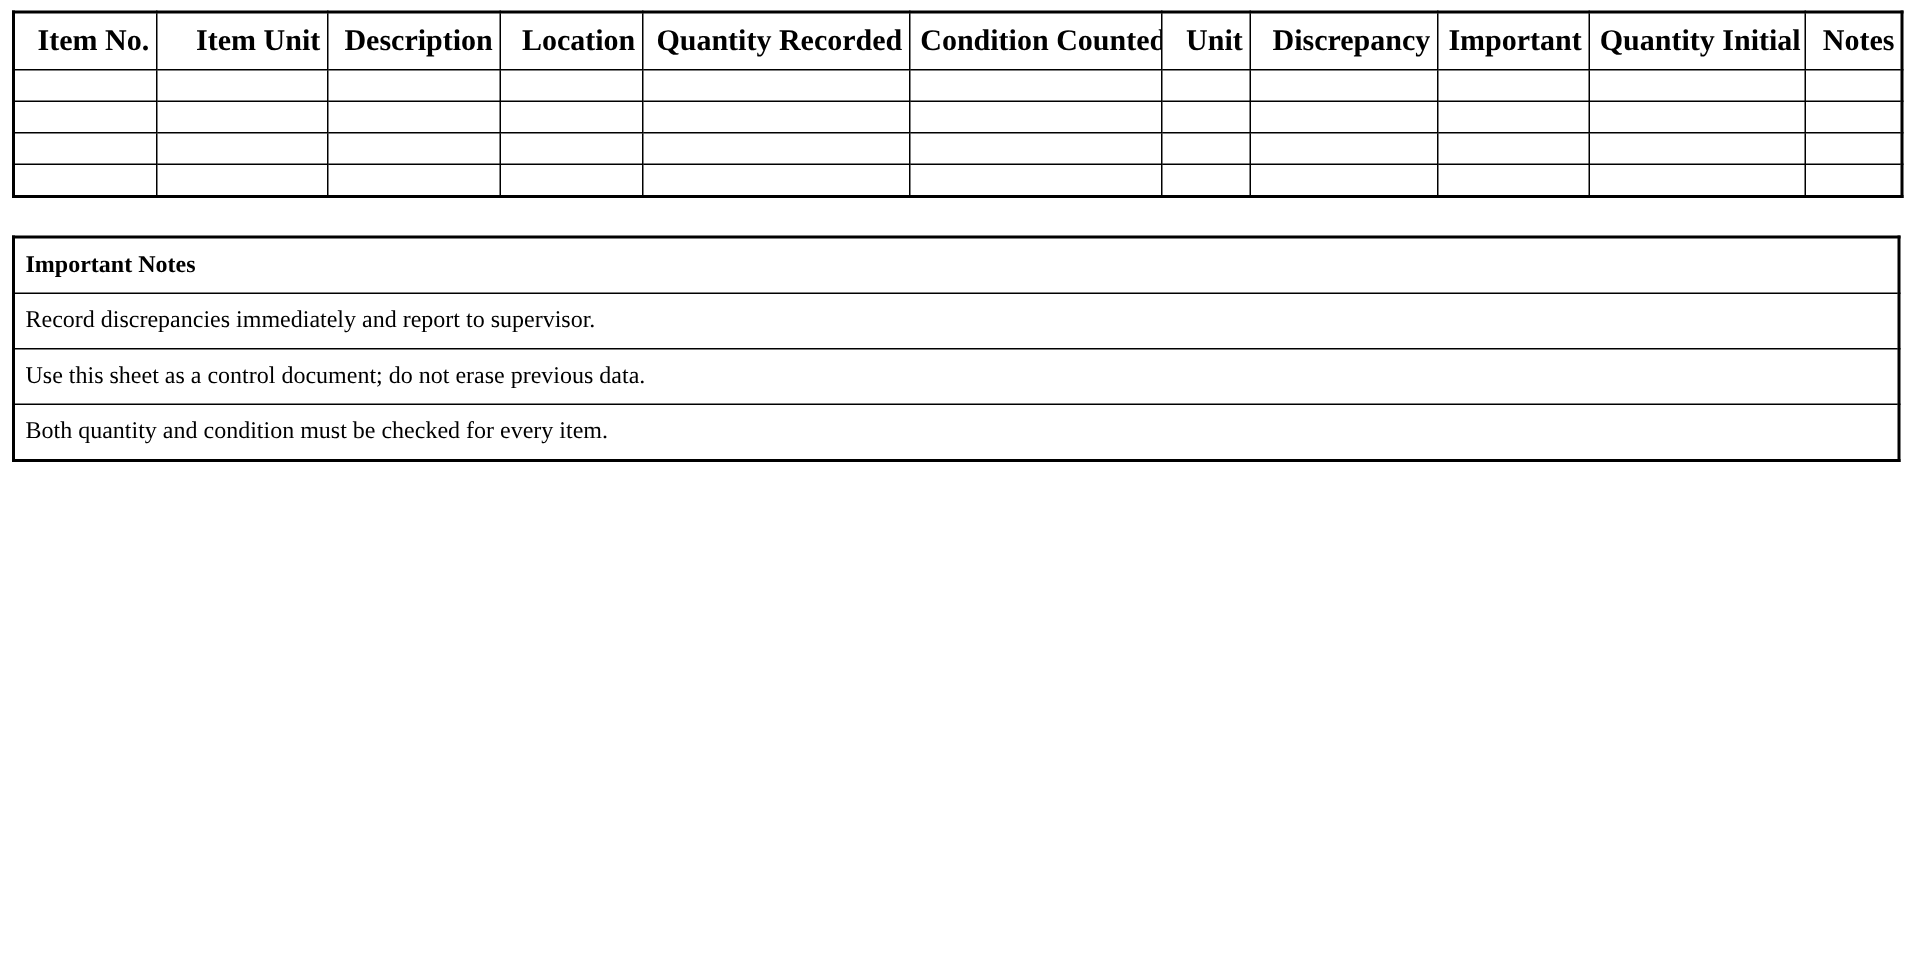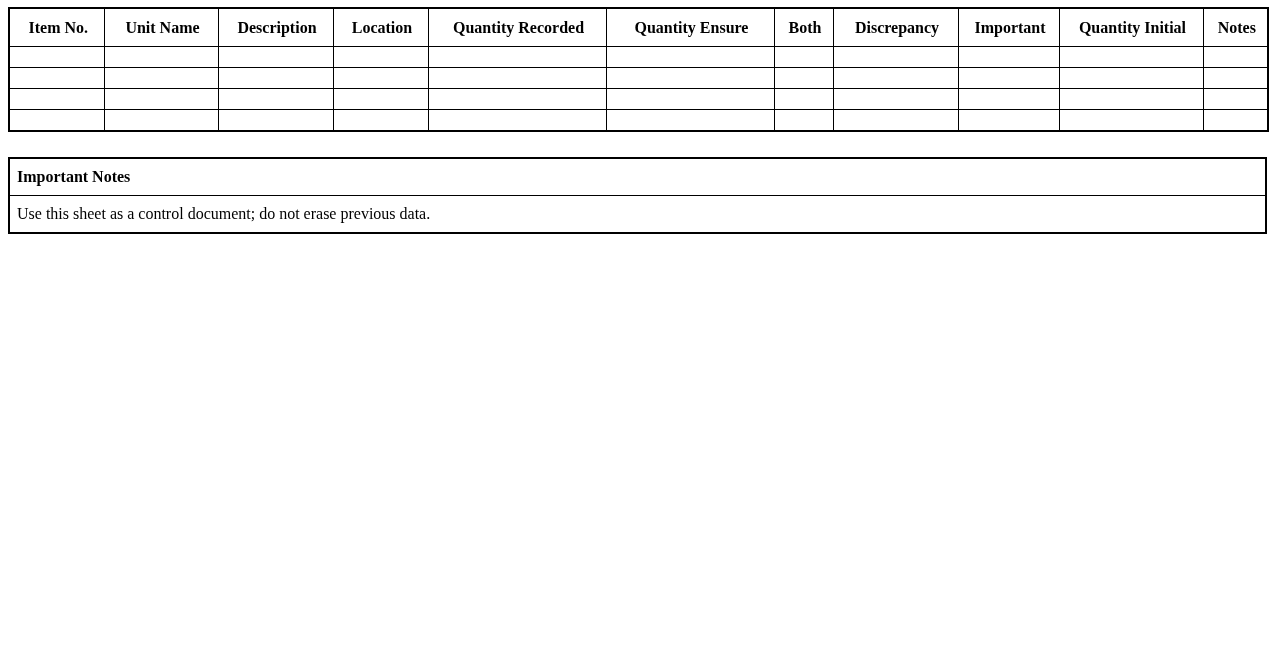--- a/index.html
+++ b/index.html
@@ -26,23 +26,23 @@
   .audit-table {
     border: 2px solid #000;
   }
   .audit-table th,
   .audit-table td {
     border: 1px solid #000;
     overflow: hidden;
     white-space: nowrap;
   }
   .audit-table th {
-    font-size: 16px;
+    font-size: 20px;
     font-weight: bold;
-    text-align: center;
+    text-align: right;
     vertical-align: middle;
     padding: 0 4px 0 7px;
     height: 37px;
   }
   .audit-table tbody td {
     height: 20px;
     padding: 0 7px;
     font-size: 16px;
   }
   
@@ -78,26 +78,26 @@
         <col style="width:168px">
       <col style="width:59px">
         <col style="width:125px">
         <col style="width:101px">
       <col style="width:144px">
         <col style="width:65px">
     </colgroup>
     <thead>
       <tr>
         <th>Item No.</th>
-        <th>Unit Name</th>
+        <th>Item Unit</th>
         <th>Description</th>
         <th>Location</th>
         <th>Quantity Recorded</th>
-        <th>Quantity Ensure</th>
-        <th>Both</th>
+        <th>Condition Counted</th>
+        <th>Unit</th>
         <th>Discrepancy</th>
         <th>Important</th>
         <th>Quantity Initial</th>
         <th>Notes</th>
       </tr>
     </thead>
     <tbody>
         <tr>
           <td></td>
           <td></td>
@@ -152,18 +152,24 @@
         </tr>
       </tbody>
   </table>
 
   <table class="notes-table">
     <tbody>
         <tr>
       <td class="notes-title-cell">Important Notes</td>
     </tr>
     <tr>
+      <td>Record discrepancies immediately and report to supervisor.</td>
+    </tr>
+    <tr>
       <td>Use this sheet as a control document; do not erase previous data.</td>
+    </tr>
+    <tr>
+      <td>Both quantity and condition must be checked for every item.</td>
     </tr>
   </tbody>
     </table>
 
 </div>
 
 </body></html>

